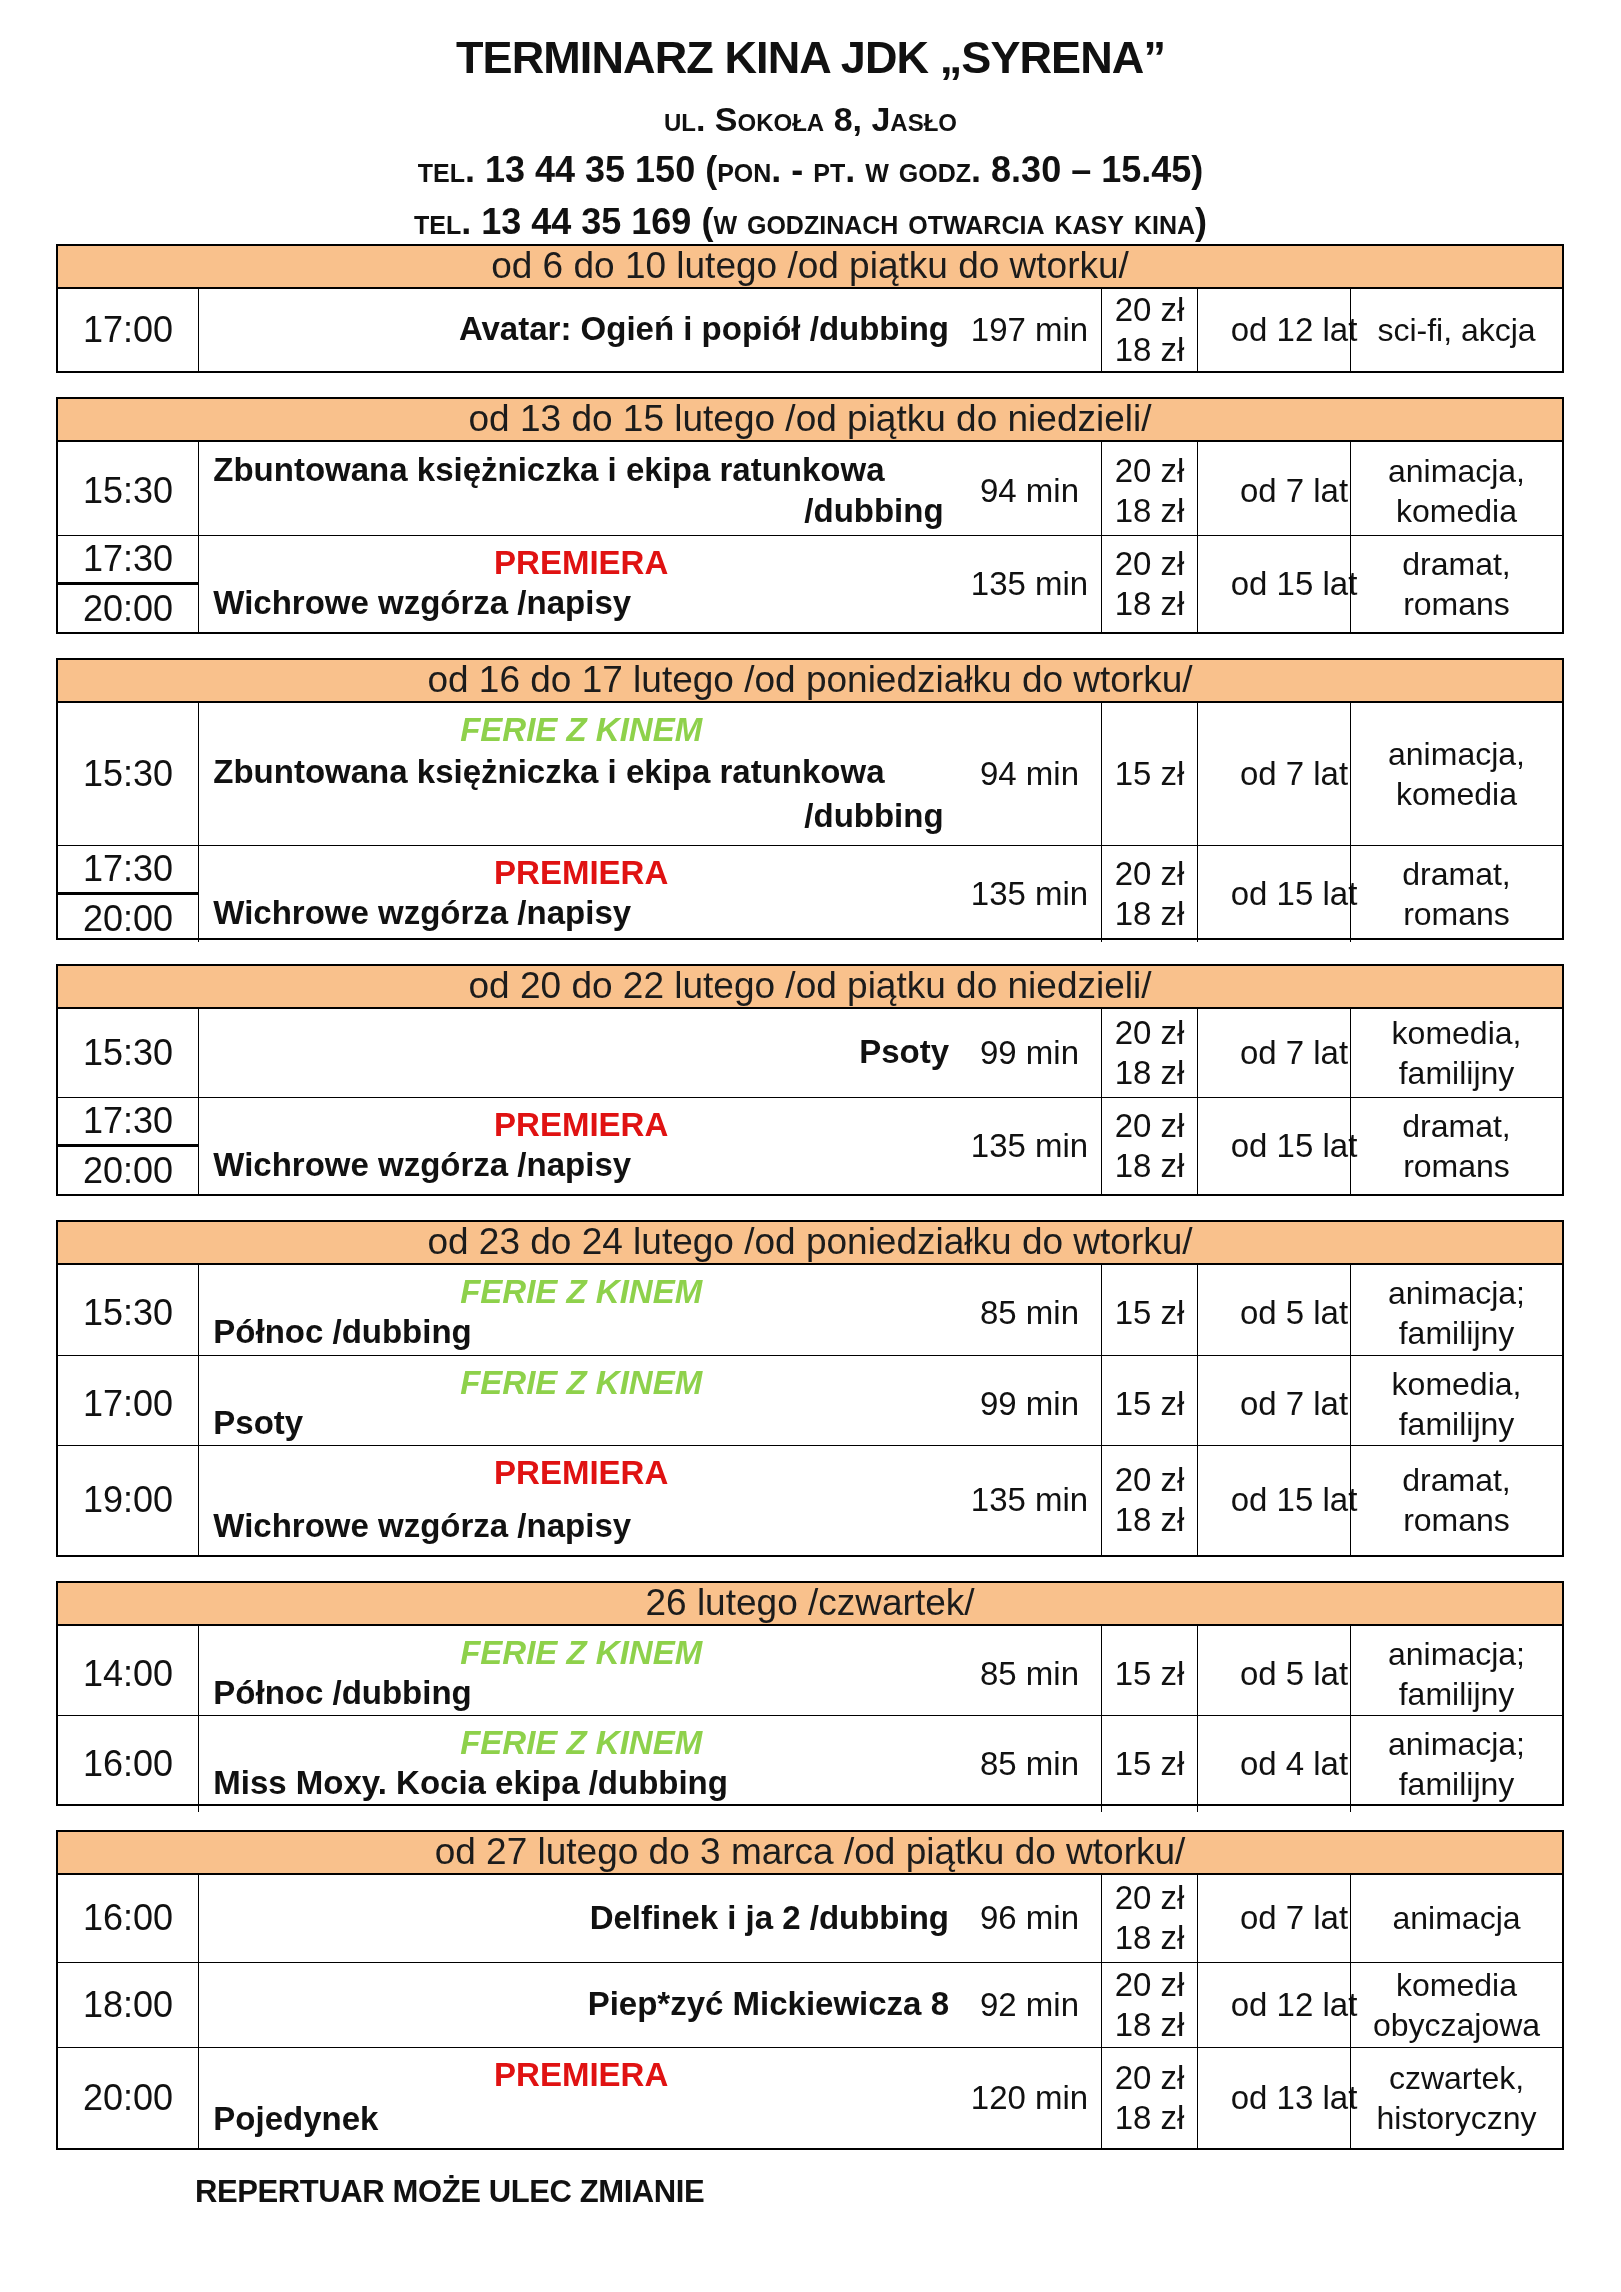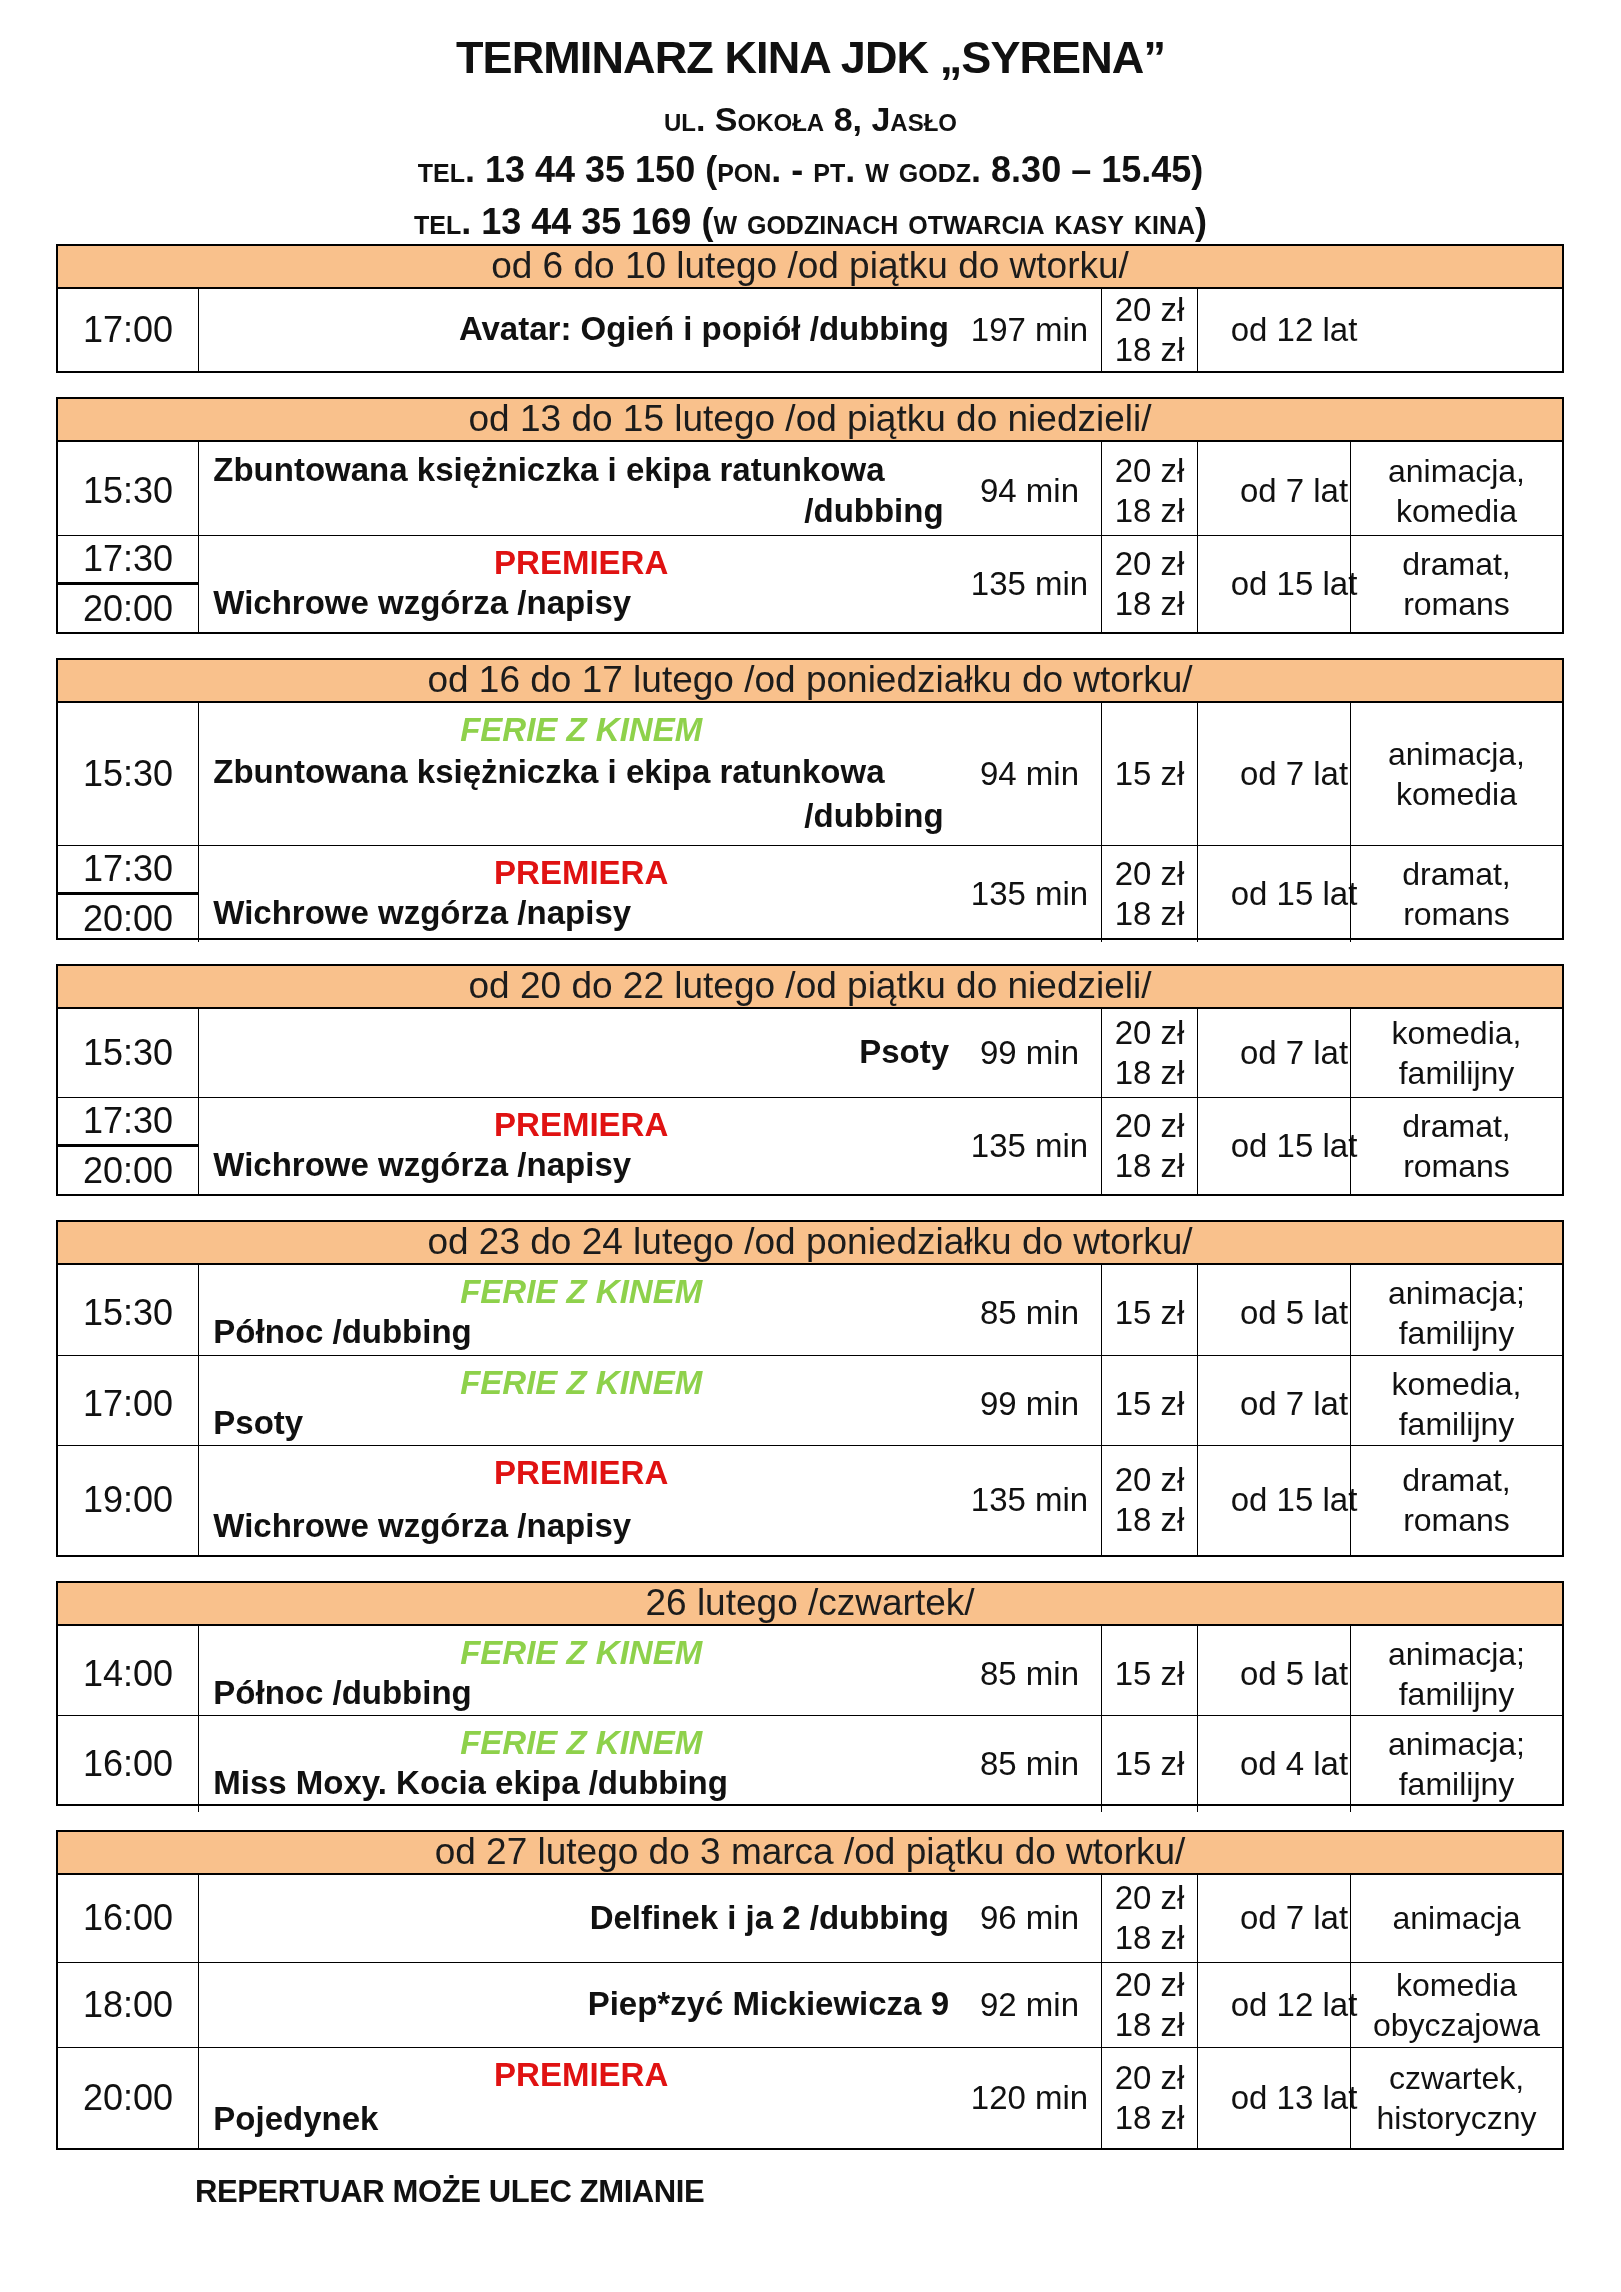--- a/index.html
+++ b/index.html
@@ -78,20 +78,23 @@
       <div class="tb tb-center">
         <div class="title">Avatar: Ogień i popiół /dubbing</div>
       </div>
       <div class="dur">197 min</div>
     </div>
     <div class="c price">
       <div>20 zł</div>
       <div>18 zł</div>
     </div>
     <div class="c age">od 12 lat</div>
+    <div class="c genre">
+      <div>sci-fi, akcja</div>
+    </div>
   </div>
 </div>
 
 <div class="sec">
   <div class="bar">od 13 do 15 lutego /od piątku do niedzieli/</div>
   <div class="row" style="height:93px">
     <div class="c time">
       <div class="t">15:30</div>
     </div>
     <div class="c main">
@@ -357,21 +360,21 @@
     <div class="c genre">
       <div>animacja</div>
     </div>
   </div>
   <div class="row" style="height:85px">
     <div class="c time">
       <div class="t">18:00</div>
     </div>
     <div class="c main">
       <div class="tb tb-center">
-        <div class="title">Piep*zyć Mickiewicza 9</div>
+        <div class="title">Piep*zyć Mickiewicza 8</div>
       </div>
       <div class="dur">92 min</div>
     </div>
     <div class="c price">
       <div>20 zł</div>
       <div>18 zł</div>
     </div>
     <div class="c age">od 12 lat</div>
     <div class="c genre">
       <div>komedia</div>

